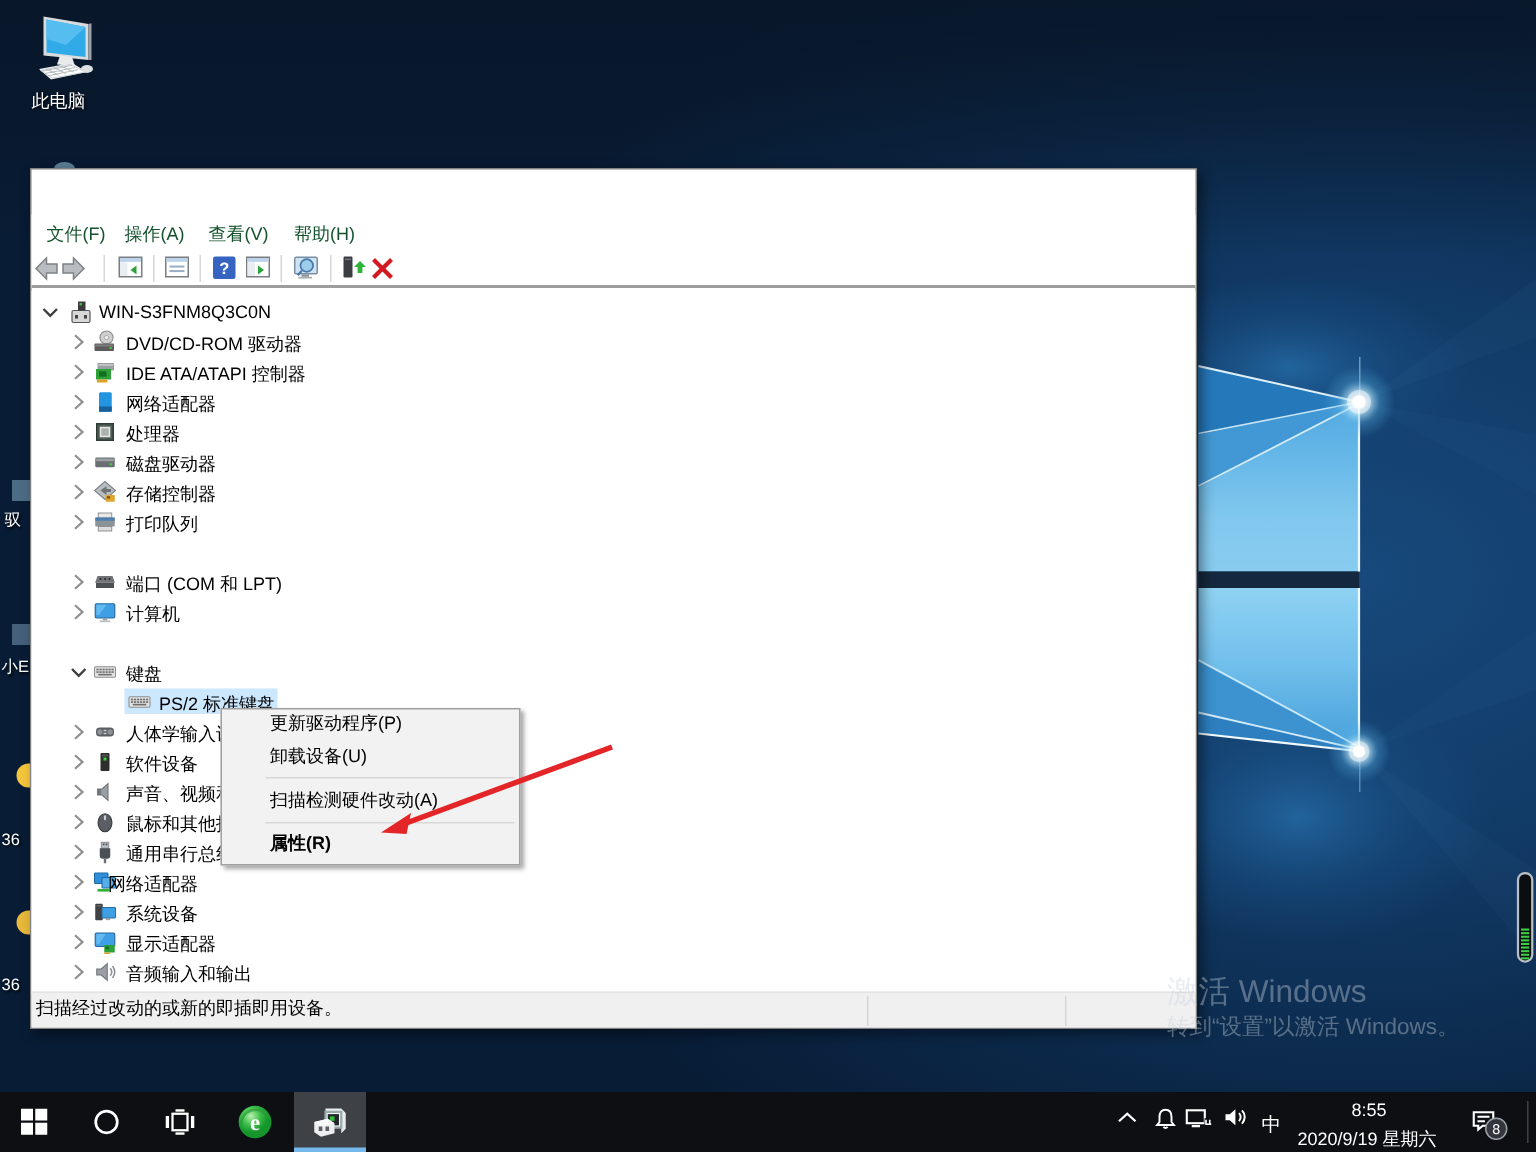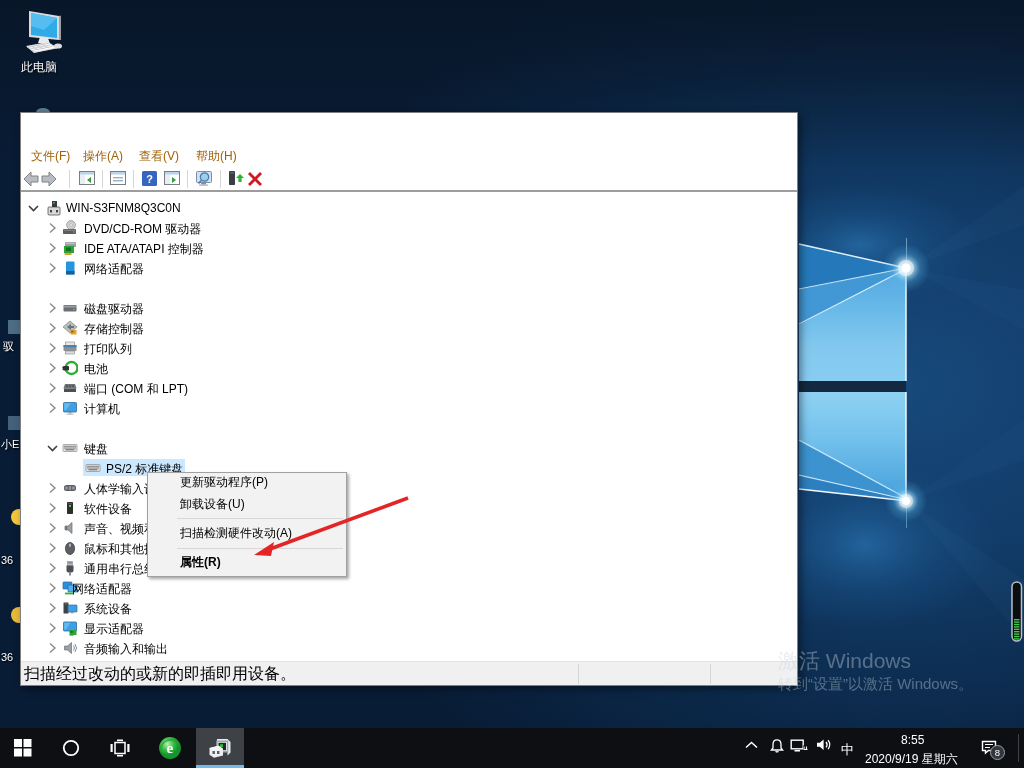--- a/index.html
+++ b/index.html
@@ -6,29 +6,29 @@
  font-family:"Liberation Sans",sans-serif;}
 *{box-sizing:border-box;}
 #desk{position:absolute;left:0;top:0;width:1024px;height:768px;
  background:linear-gradient(135deg,#0a1e38 0%,#081a30 40%,#06142a 100%);}
 .abs{position:absolute;}
 
 #win{position:absolute;left:20px;top:112px;width:778px;height:574px;
  background:#fff;border:1px solid #808080;box-shadow:3px 3px 8px rgba(0,0,0,.45);}
 #titlebar{position:absolute;left:0;top:0;width:100%;height:30px;background:#fff;}
 #title{position:absolute;left:30px;top:5px;font-size:12px;color:#000;}
-#menubar{position:absolute;left:0;top:30px;width:100%;height:25px;background:#fff;font-size:12px;color:#a16207;}
+#menubar{position:absolute;left:0;top:30px;width:100%;height:25px;background:#fff;font-size:12px;color:#14532d;}
 #menubar span{position:absolute;top:5px;}
 #toolbar{position:absolute;left:0;top:55px;width:100%;height:24px;background:#fff;
  border-bottom:2px solid #9d9d9d;}
 #tree{position:absolute;left:0;top:81px;width:100%;height:468px;background:#fff;overflow:hidden;}
 .row{position:absolute;height:20px;font-size:12px;color:#000;white-space:nowrap;}
 .row .txt{position:absolute;top:3px;}
 #statusbar{position:absolute;left:0;bottom:0;width:100%;height:24px;background:#f0f0f0;
- border-top:1px solid #e3e3e3;font-size:16px;color:#000;}
+ border-top:1px solid #e3e3e3;font-size:12px;color:#000;}
 #statusbar .st{position:absolute;left:3px;top:2px;}
 .stdiv{position:absolute;top:2px;width:1px;height:20px;background:#d5d5d5;}
 
 #cmenu{position:absolute;left:147px;top:472px;width:200px;height:105px;
  background:#f2f2f2;border:1px solid #a0a0a0;box-shadow:2px 2px 3px rgba(0,0,0,.35);z-index:30;}
 #cmenu .mi{position:absolute;left:32px;font-size:12px;color:#000;white-space:nowrap;}
 #cmenu .msep{position:absolute;left:29px;right:3px;height:1px;background:#d7d7d7;}
 
 #wm1{position:absolute;left:778px;top:647px;font-size:21px;color:rgba(200,210,220,.40);}
 #wm2{position:absolute;left:778px;top:675px;font-size:15px;color:rgba(200,210,220,.40);}
@@ -248,20 +248,31 @@
       <div class="row" style="left:0;top:64px;width:778px">
         <svg class="abs" style="left:25px;top:4px" width="12" height="12">
           <path d="M4 1.5 L9 6 L4 10.5" fill="none" stroke="#8f8f8f" stroke-width="1.5"></path>
         </svg>
         <svg class="abs" style="left:41px;top:2px" width="16" height="16">
           <rect x="4" y="1.5" width="8.5" height="13" rx="1" fill="#2394e0"></rect>
           <rect x="4" y="11" width="8.5" height="3.5" fill="#17609c"></rect>
         </svg>
         <span class="txt" style="left:63px">网络适配器</span>
       </div>
+      <div class="row" style="left:0;top:84px;width:778px">
+        <svg class="abs" style="left:25px;top:4px" width="12" height="12">
+          <path d="M4 1.5 L9 6 L4 10.5" fill="none" stroke="#8f8f8f" stroke-width="1.5"></path>
+        </svg>
+        <svg class="abs" style="left:41px;top:2px" width="16" height="16">
+          <rect x="2.5" y="2.5" width="11" height="11" fill="#4c5e55" stroke="#2f3b34" stroke-width="1"></rect>
+          <rect x="4.5" y="4.5" width="7" height="7" fill="#e8e8e8"></rect>
+          <rect x="5.5" y="5.5" width="5" height="5" fill="#aab4ae"></rect>
+        </svg>
+        <span class="txt" style="left:63px">处理器</span>
+      </div>
       <div class="row" style="left:0;top:104px;width:778px">
         <svg class="abs" style="left:25px;top:4px" width="12" height="12">
           <path d="M4 1.5 L9 6 L4 10.5" fill="none" stroke="#8f8f8f" stroke-width="1.5"></path>
         </svg>
         <svg class="abs" style="left:41px;top:2px" width="16" height="16">
           <rect x="1.5" y="5" width="13" height="6.5" rx="0.8" fill="#6b6f73"></rect>
           <rect x="2.1" y="5.7" width="11.8" height="1.8" fill="#9ba0a4"></rect>
           <rect x="11" y="8.8" width="1.8" height="1.4" fill="#3bd23f"></rect>
         </svg>
         <span class="txt" style="left:63px">磁盘驱动器</span>
@@ -282,32 +293,20 @@
         <svg class="abs" style="left:25px;top:4px" width="12" height="12">
           <path d="M4 1.5 L9 6 L4 10.5" fill="none" stroke="#8f8f8f" stroke-width="1.5"></path>
         </svg>
         <svg class="abs" style="left:41px;top:2px" width="16" height="16">
           <rect x="3.5" y="2" width="9" height="3.5" fill="#e8e8e8" stroke="#888" stroke-width="0.6"></rect>
           <rect x="1.5" y="5" width="13" height="6" rx="0.8" fill="#8d9296"></rect>
           <rect x="1.5" y="5" width="13" height="2.2" fill="#4d7fae"></rect>
           <rect x="3.5" y="11" width="9" height="3" fill="#dcdcdc" stroke="#888" stroke-width="0.6"></rect>
         </svg>
         <span class="txt" style="left:63px">打印队列</span>
-      </div>
-      <div class="row" style="left:0;top:164px;width:778px">
-        <svg class="abs" style="left:25px;top:4px" width="12" height="12">
-          <path d="M4 1.5 L9 6 L4 10.5" fill="none" stroke="#8f8f8f" stroke-width="1.5"></path>
-        </svg>
-        <svg class="abs" style="left:41px;top:2px" width="16" height="16">
-          <circle cx="9.5" cy="8" r="6" fill="none" stroke="#2fae34" stroke-width="2.4"></circle>
-          <rect x="1" y="6" width="6" height="4.4" rx="0.8" fill="#333"></rect>
-          <rect x="0.2" y="6.8" width="1.6" height="1" fill="#333"></rect>
-          <rect x="0.2" y="8.6" width="1.6" height="1" fill="#333"></rect>
-        </svg>
-        <span class="txt" style="left:63px">电池</span>
       </div>
       <div class="row" style="left:0;top:184px;width:778px">
         <svg class="abs" style="left:25px;top:4px" width="12" height="12">
           <path d="M4 1.5 L9 6 L4 10.5" fill="none" stroke="#8f8f8f" stroke-width="1.5"></path>
         </svg>
         <svg class="abs" style="left:41px;top:2px" width="16" height="16">
           <path d="M3 4 h10 l1.6 4.5 h-13.2 z" fill="#707478"></path>
           <rect x="2" y="8.5" width="12" height="3.5" fill="#4c5054"></rect>
           <circle cx="5" cy="6" r="0.7" fill="#2a2a2a"></circle>
           <circle cx="8" cy="6" r="0.7" fill="#2a2a2a"></circle>

